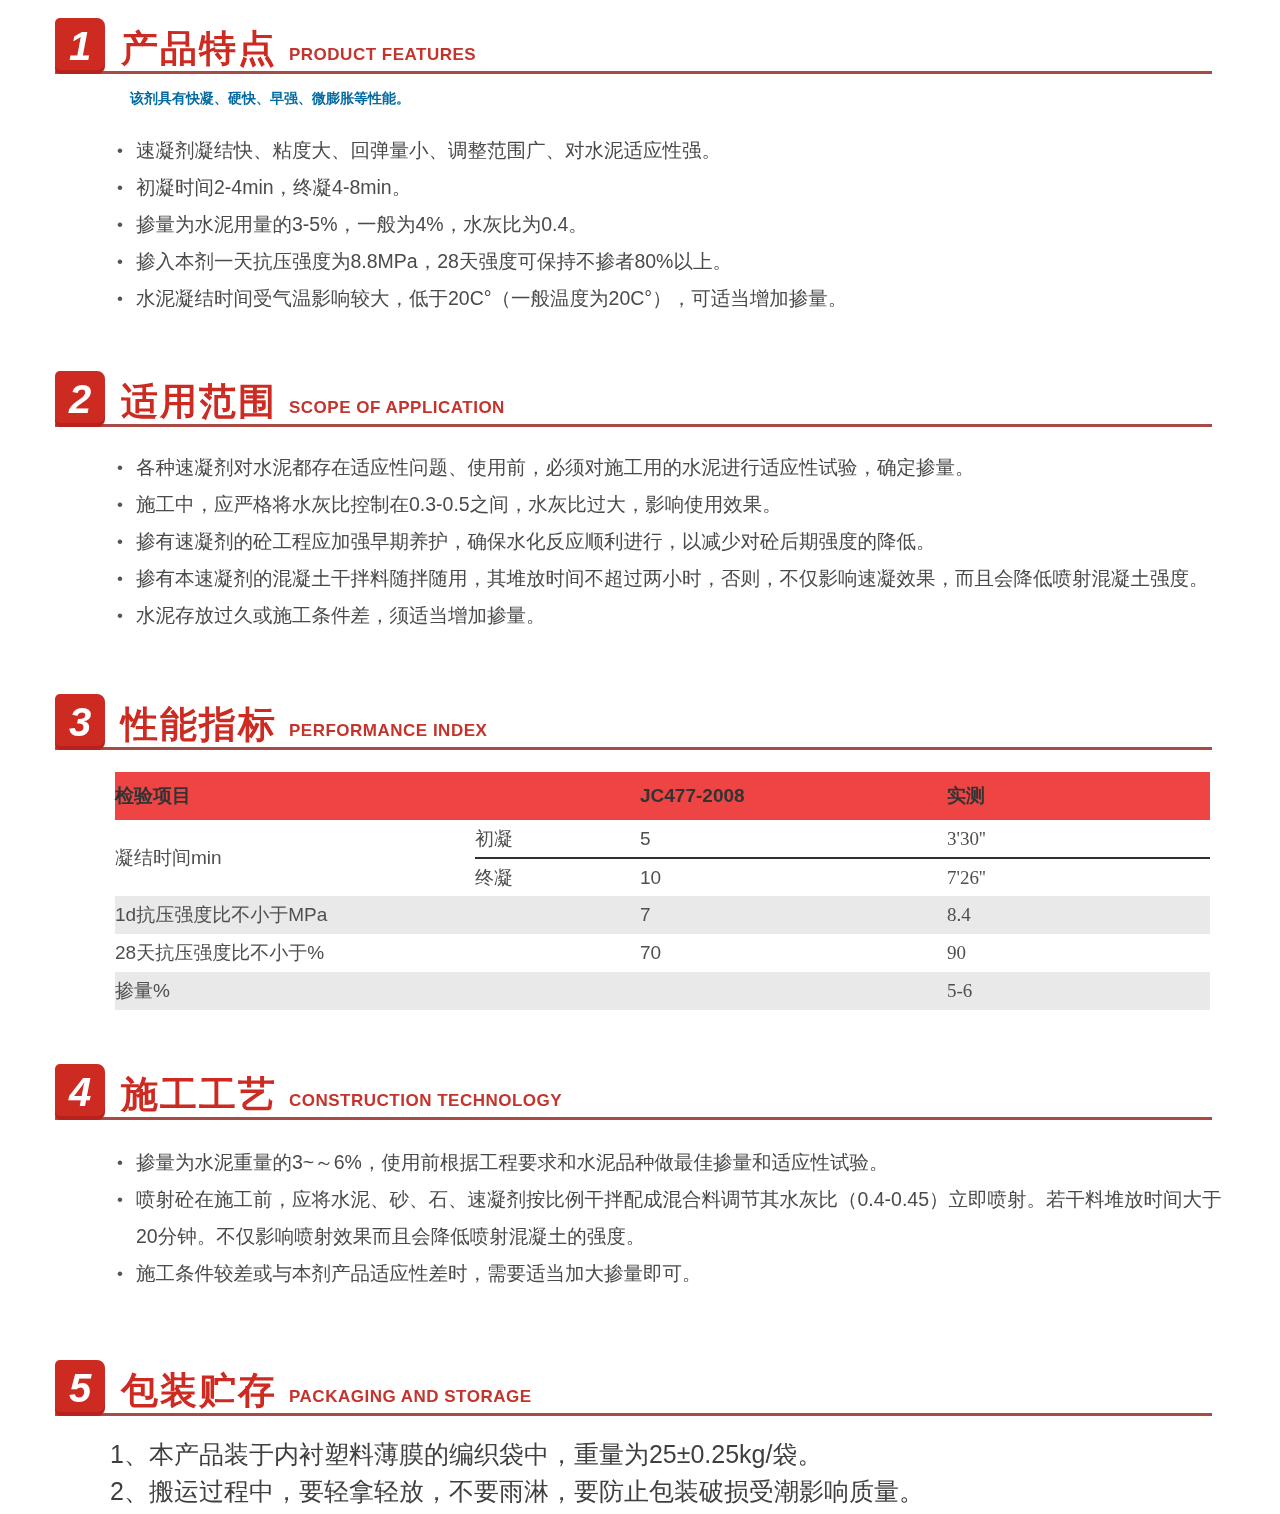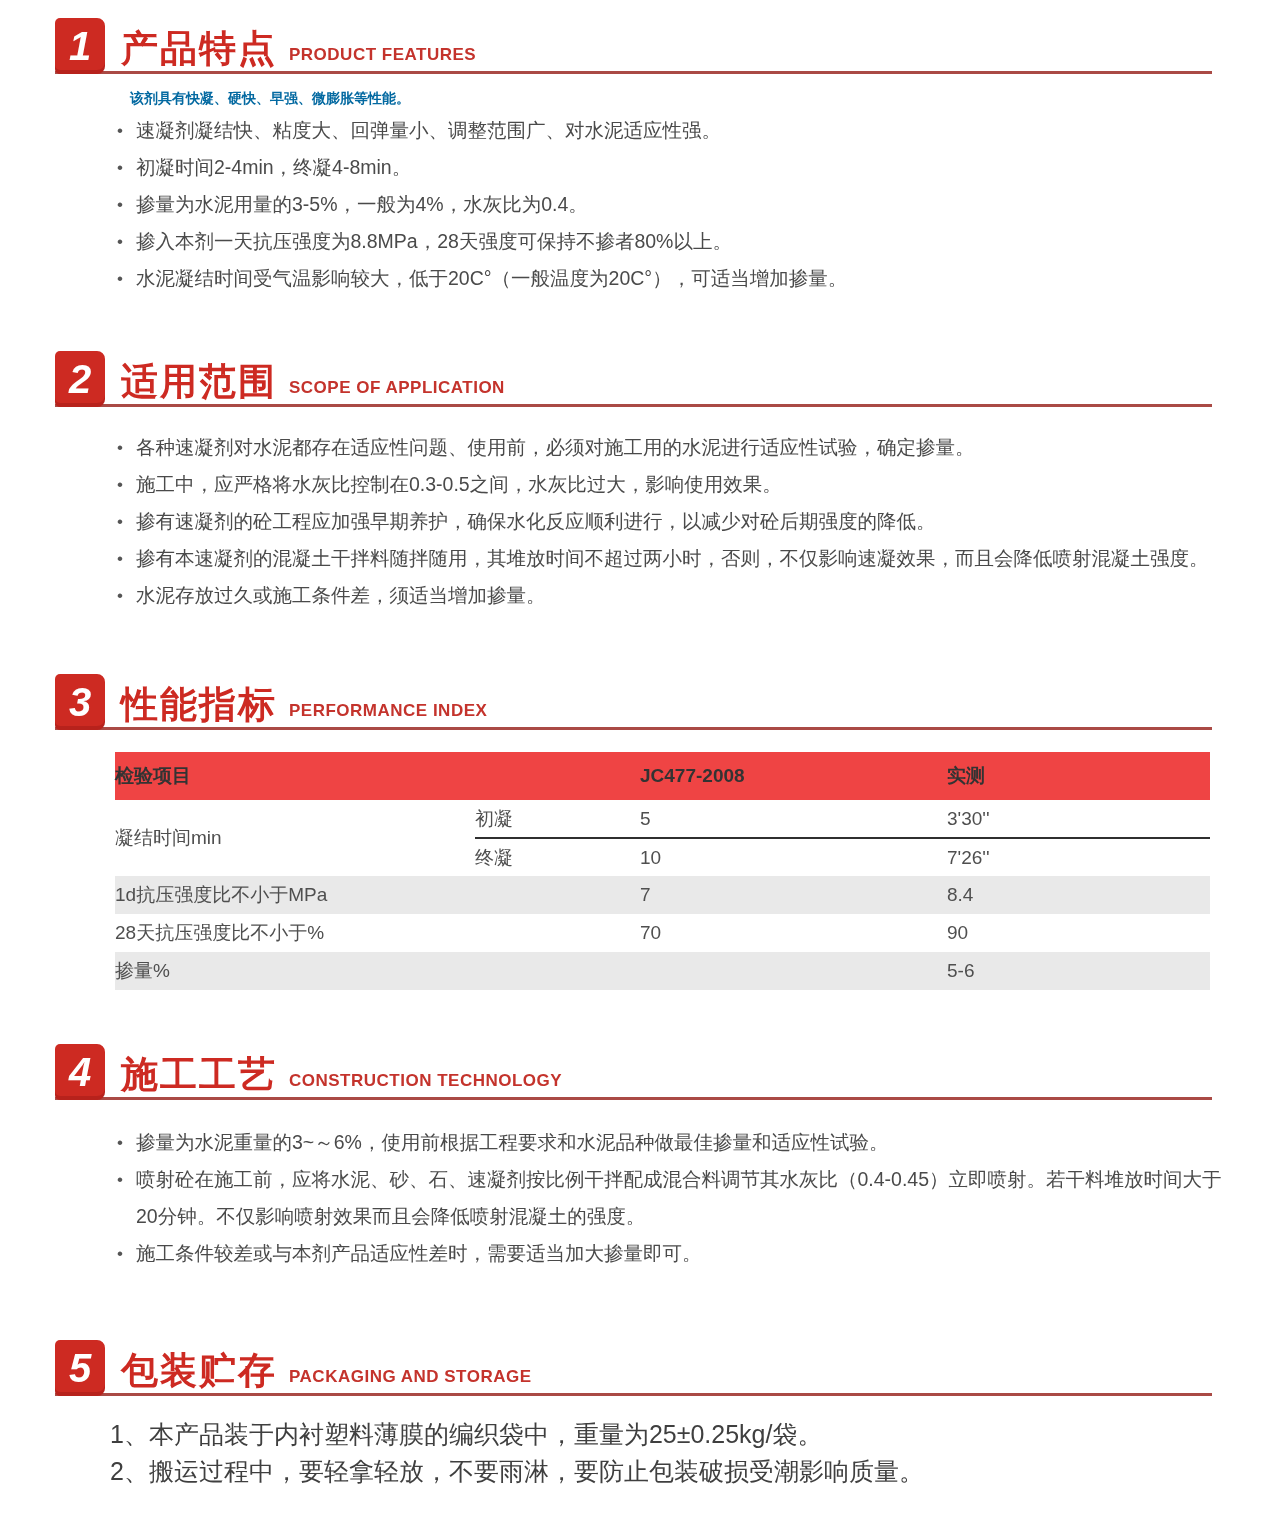--- a/index.html
+++ b/index.html
@@ -58,21 +58,21 @@
 
   
   .intro {
     margin: 16px 0 0 130px;
     font-size: 14px;
     font-weight: bold;
     color: #0369a1;
   }
   ul.bullets {
     list-style: none;
-    margin: 4px 0 0 115px;
+    margin: 24px 0 0 115px;
     width: 1110px;
   }
   ul.bullets li {
     position: relative;
     padding-left: 21px;
     font-size: 19.5px;
     line-height: 37px;
     color: #4a4a4a;
   }
   ul.bullets li::before {
@@ -110,21 +110,21 @@
   table.perf thead th {
     height: 48px;
     background: #ef4444;
     font-weight: bold;
     color: #333333;
   }
   table.perf td { height: 38px; }
   .pad1 { padding-left: 16px; }
   .pad2 { padding-left: 30px; }
   .ccol { text-align: center; }
-  .pad4 { padding-left: 88px; }
+  .pad4 { padding-left: 88px; font-family: Liberation Serif, serif; }
   tr.gray td { background: #e9e9e9; }
   tr.sub-first td { border-bottom: 2px solid #2f2f2f; }
 
   
   .mt1 { margin-top: 18px; }
   .mt2 { margin-top: 54px; }
   .mt3 { margin-top: 60px; }
   .mt4 { margin-top: 54px; }
   .mt5 { margin-top: 68px; }
 </style>

